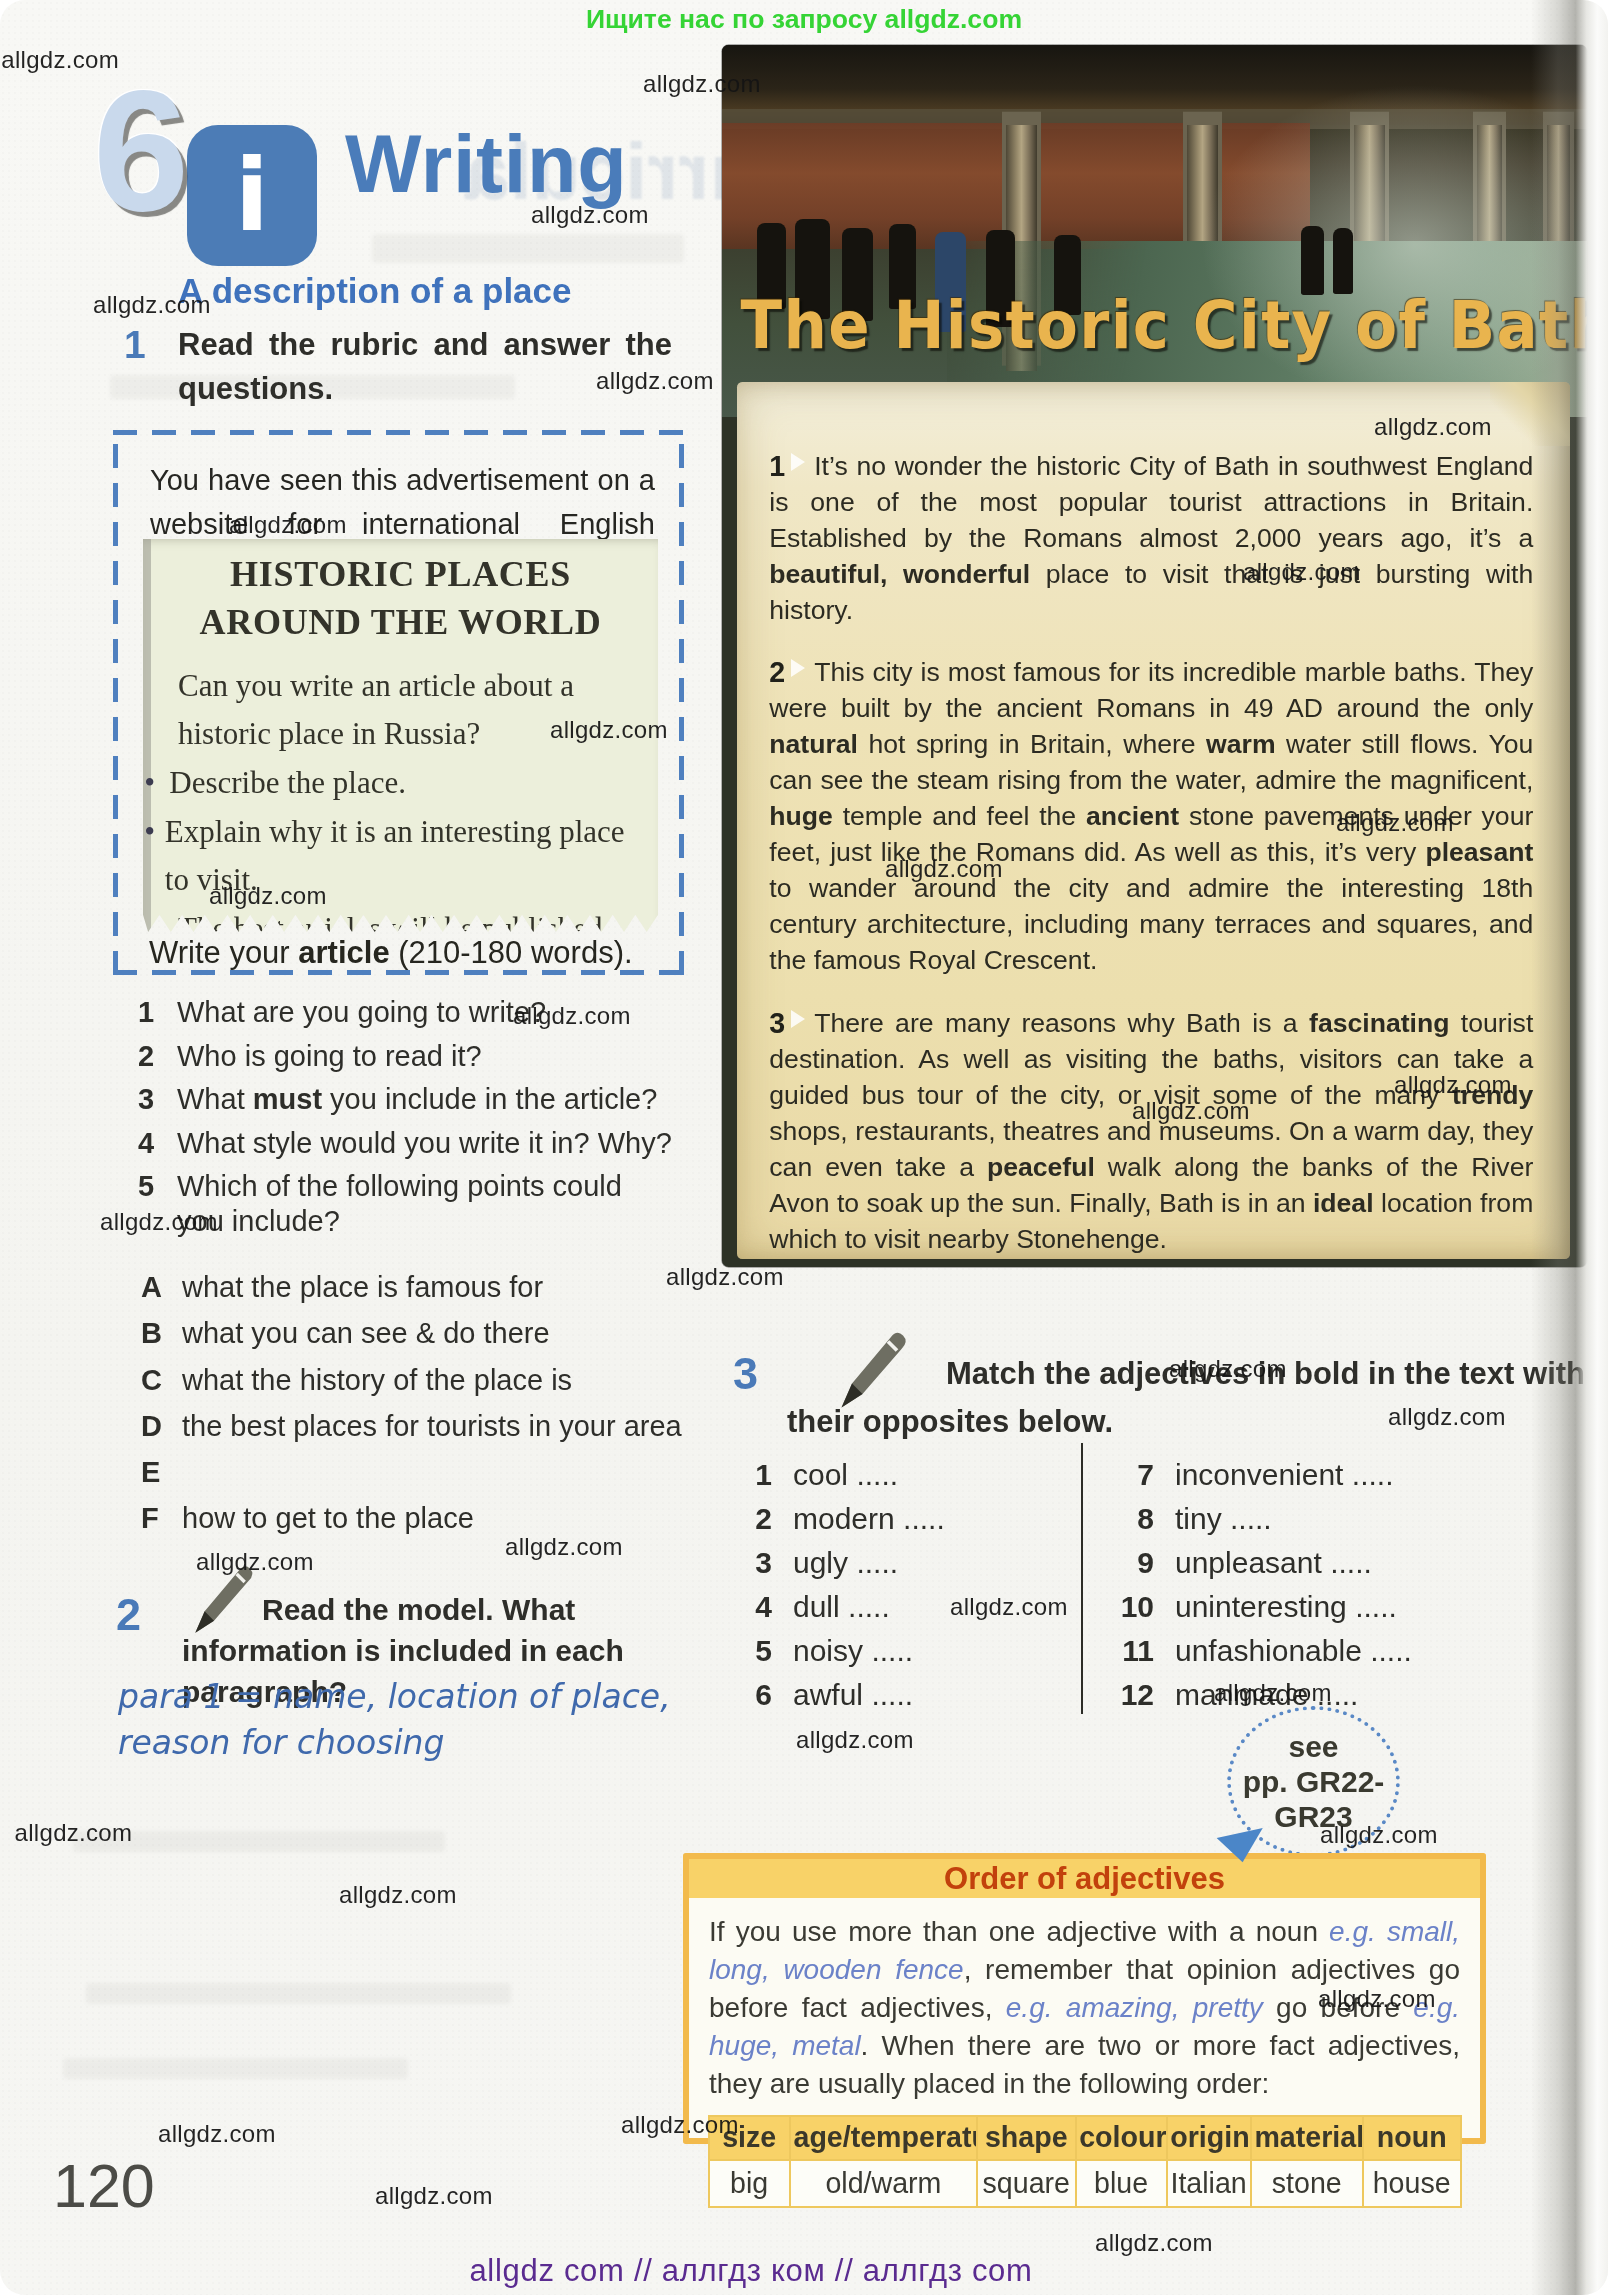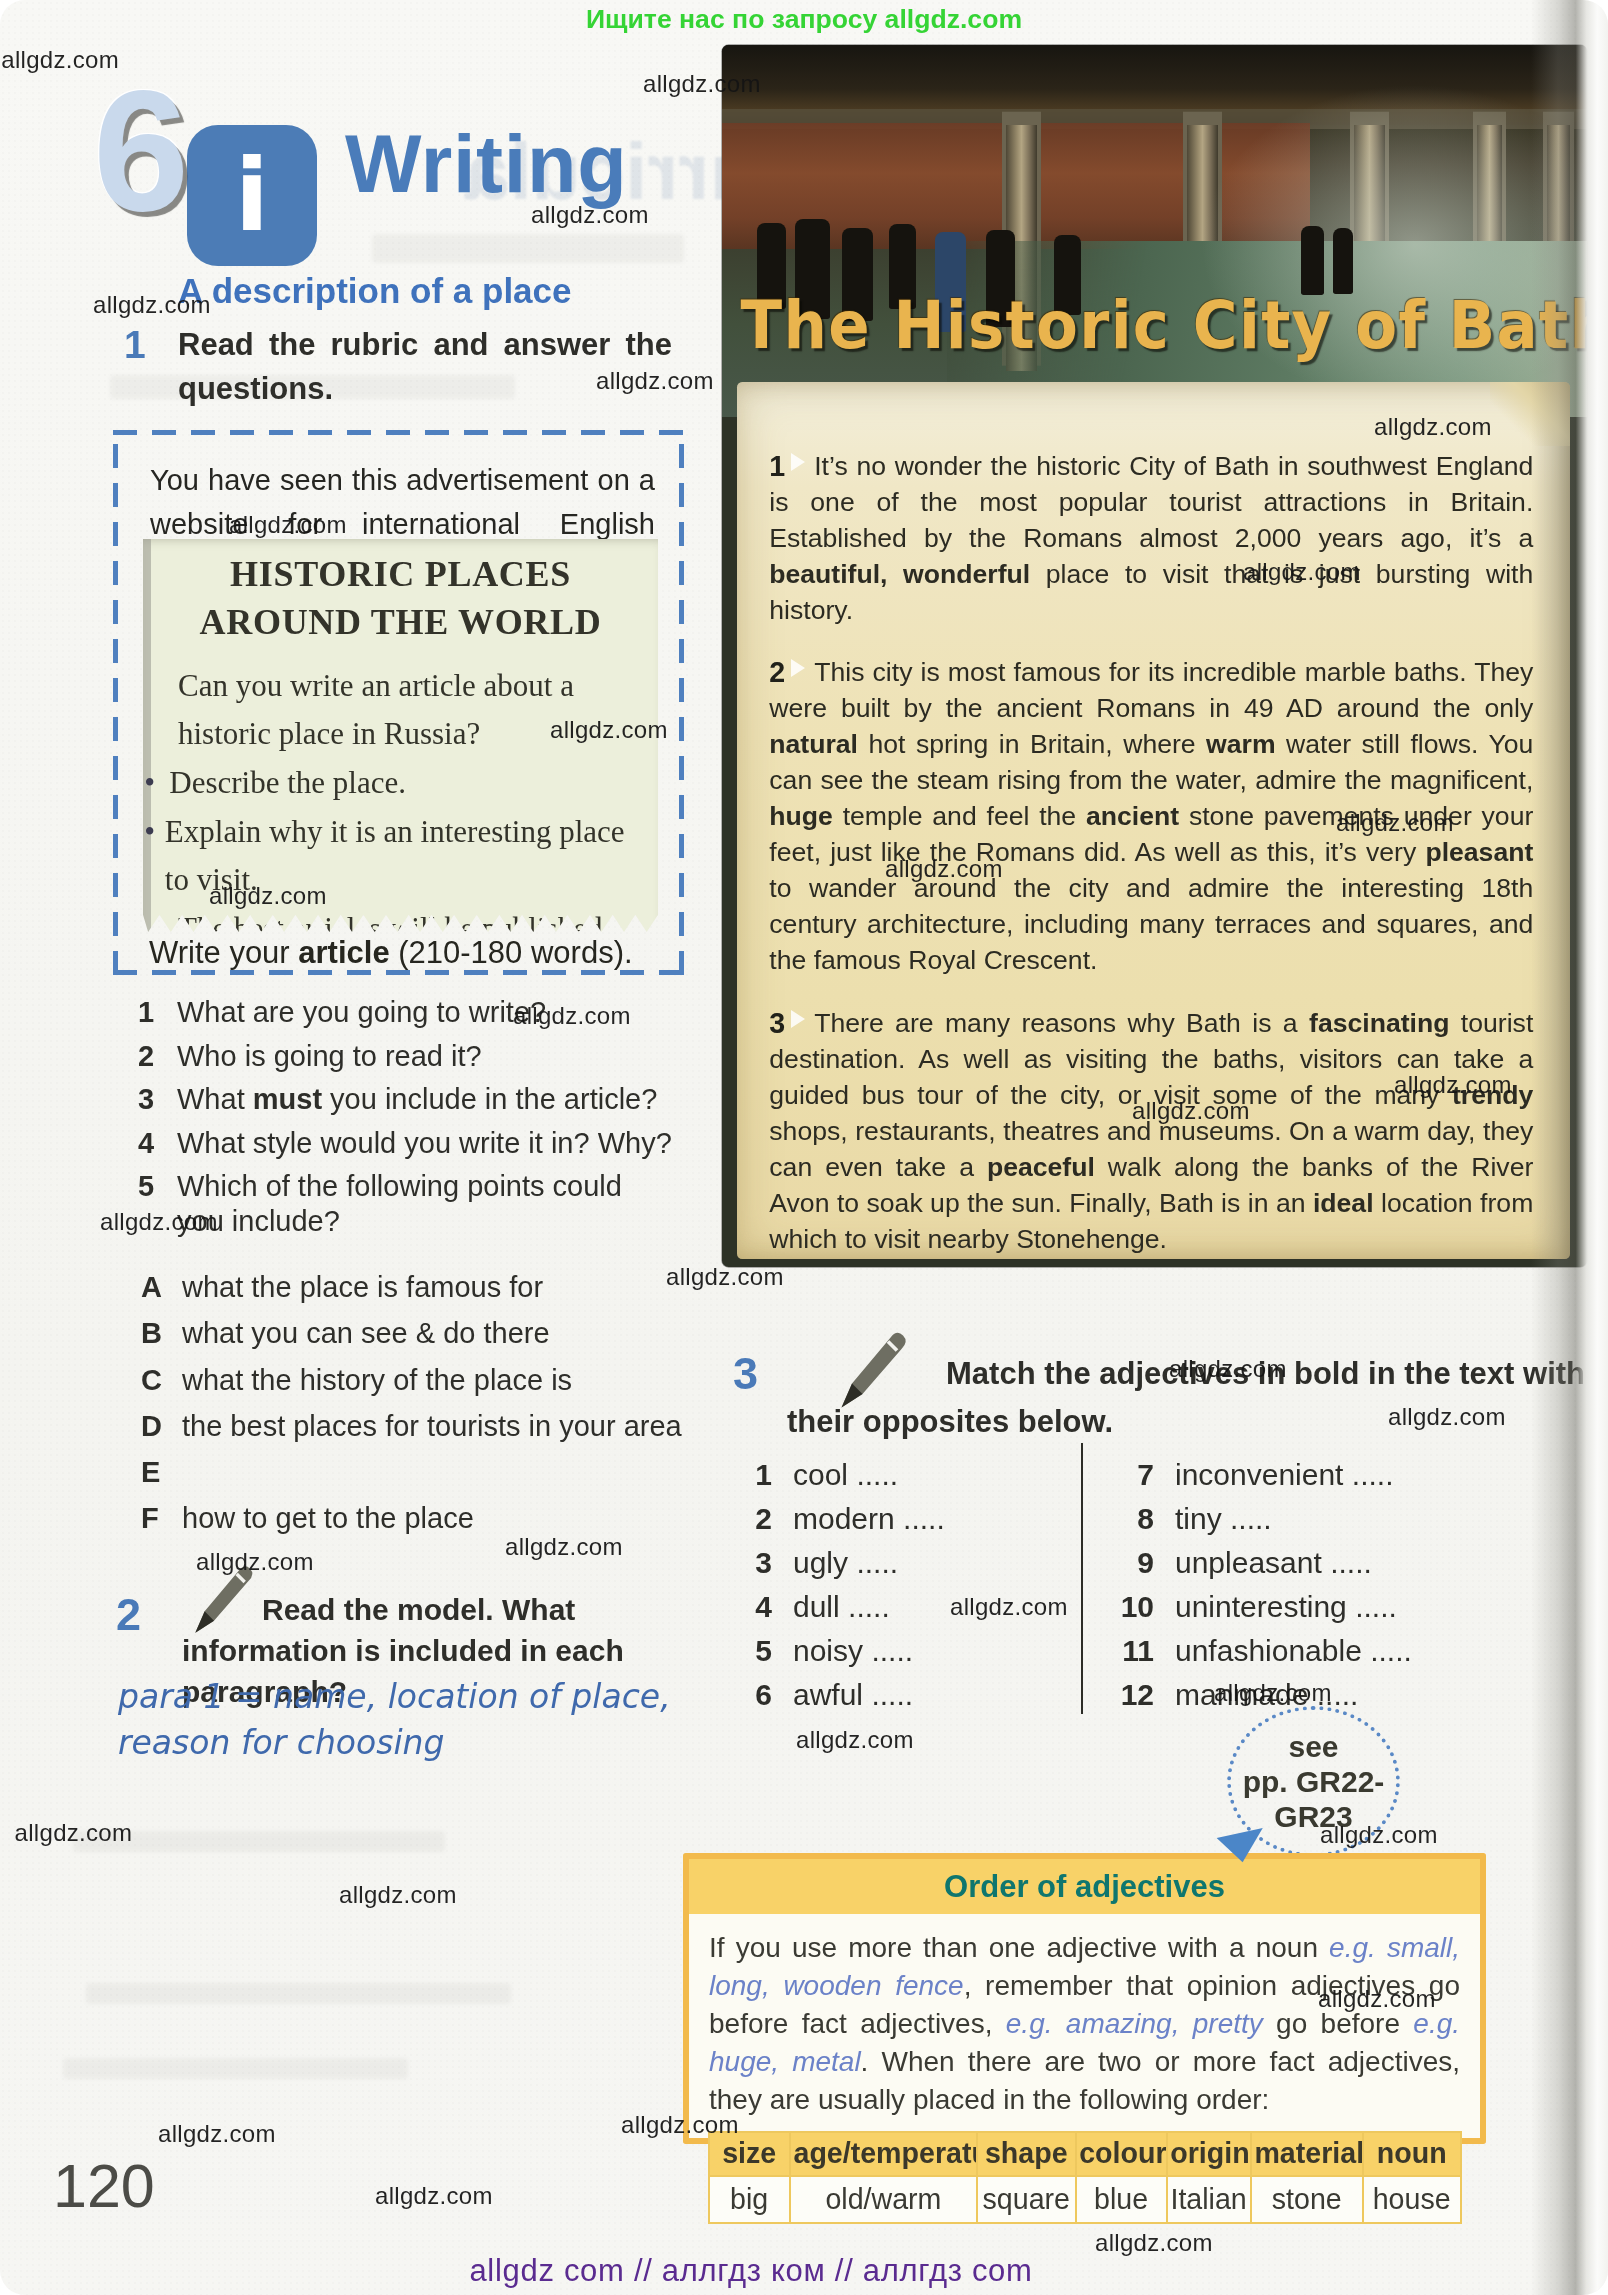--- a/index.html
+++ b/index.html
@@ -133,22 +133,22 @@
 
   
   .badge{position:absolute;left:1227px;top:1706px;width:165px;height:143px;border:4.6px dotted #5a89c6;
          border-radius:50%;z-index:4;display:flex;flex-direction:column;align-items:center;justify-content:center;
          color:#3a3a30;font-size:30px;font-weight:bold;line-height:35px;text-align:center;}
   .badge-arrow{position:absolute;left:1213px;top:1821px;width:52px;height:43px;z-index:5;}
 
   
   .orderbox{position:absolute;left:683px;top:1853px;width:803px;height:291px;box-sizing:border-box;
             border:6px solid #f2ba4c;border-radius:2.7px;background:#fcfbf3;z-index:4;}
-  .ob-head{height:55px;background:#f8d268;display:flex;align-items:center;justify-content:center;
-           font-size:31px;font-weight:bold;color:#0f766e;}
+  .ob-head{height:39px;background:#f8d268;display:flex;align-items:center;justify-content:center;
+           font-size:31px;font-weight:bold;color:#c2410c;}
   .ob-body{padding:14.6px 20px 0 20px;font-size:28px;line-height:38px;text-align:justify;color:#3a3a33;}
   .ob-table{width:calc(100% - 37px);margin:12px 18.6px 0 18.6px;border-collapse:collapse;table-layout:fixed;}
   .ob-table th,.ob-table td{border:2px solid #eec85e;text-align:center;overflow:hidden;}
   .ob-table th{background:#f8d268;font-size:28.6px;font-weight:bold;color:#3b382a;padding:4.6px 2.7px;}
   .ob-table td{background:#fdfdf8;font-size:28.6px;color:#3a3a33;padding:6px 2.7px;}
 
   
   .pageno{position:absolute;left:53px;top:2151px;font-size:61px;color:#4c4c47;z-index:6;}
   .purple-footer{position:absolute;left:0;right:106px;top:2253px;text-align:center;font-size:31px;
                  color:#5a2b90;z-index:35;letter-spacing:0.7px;}

